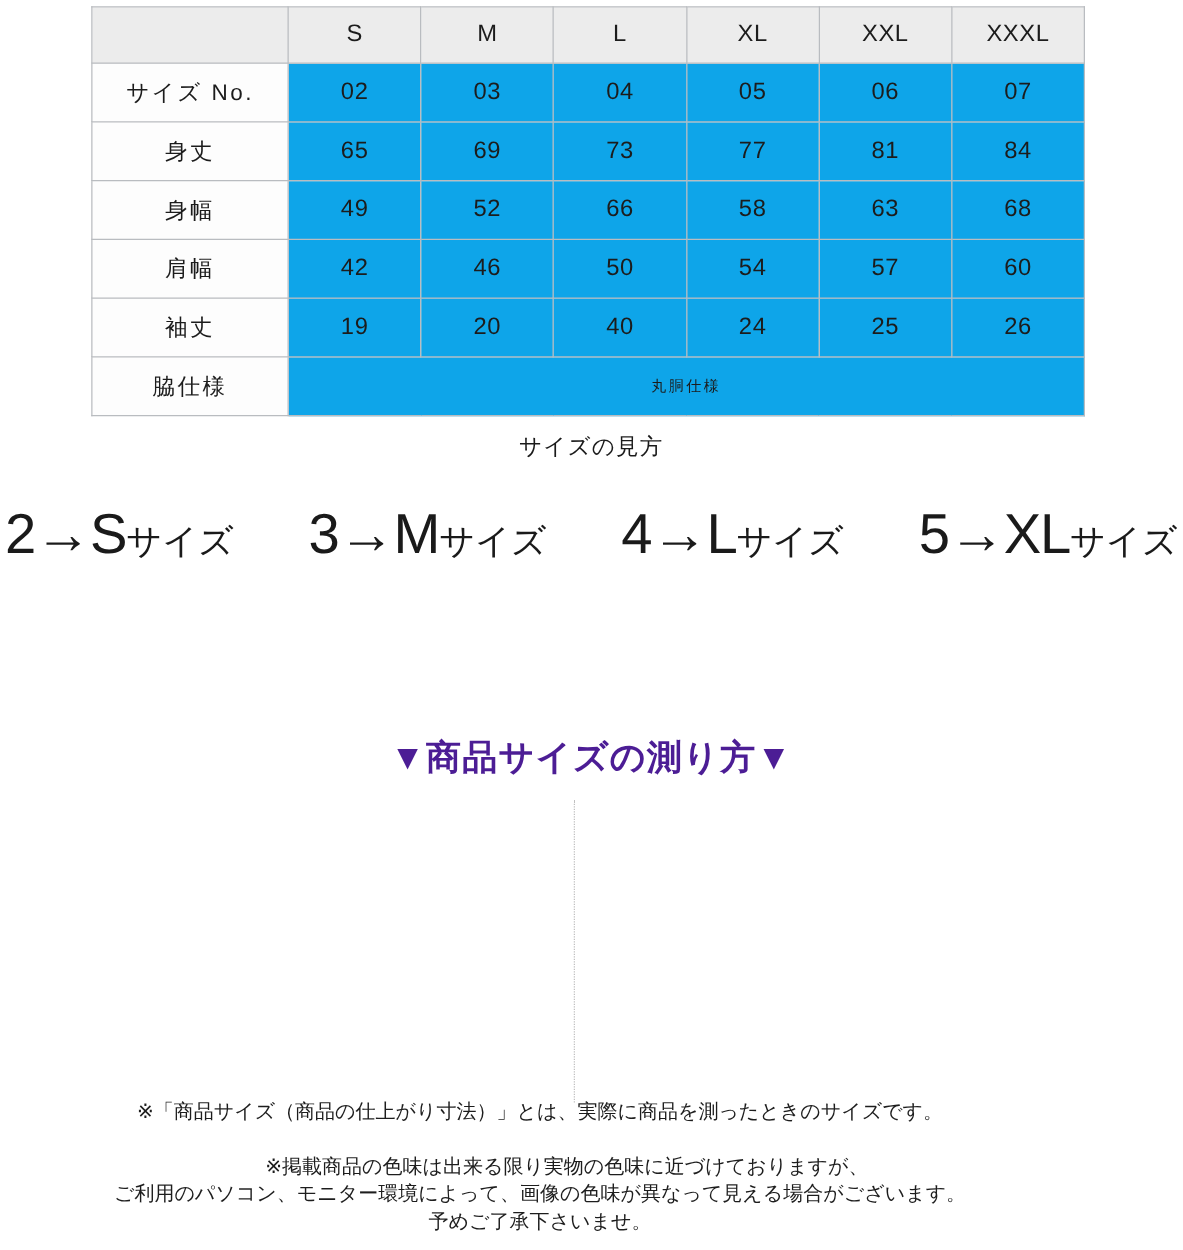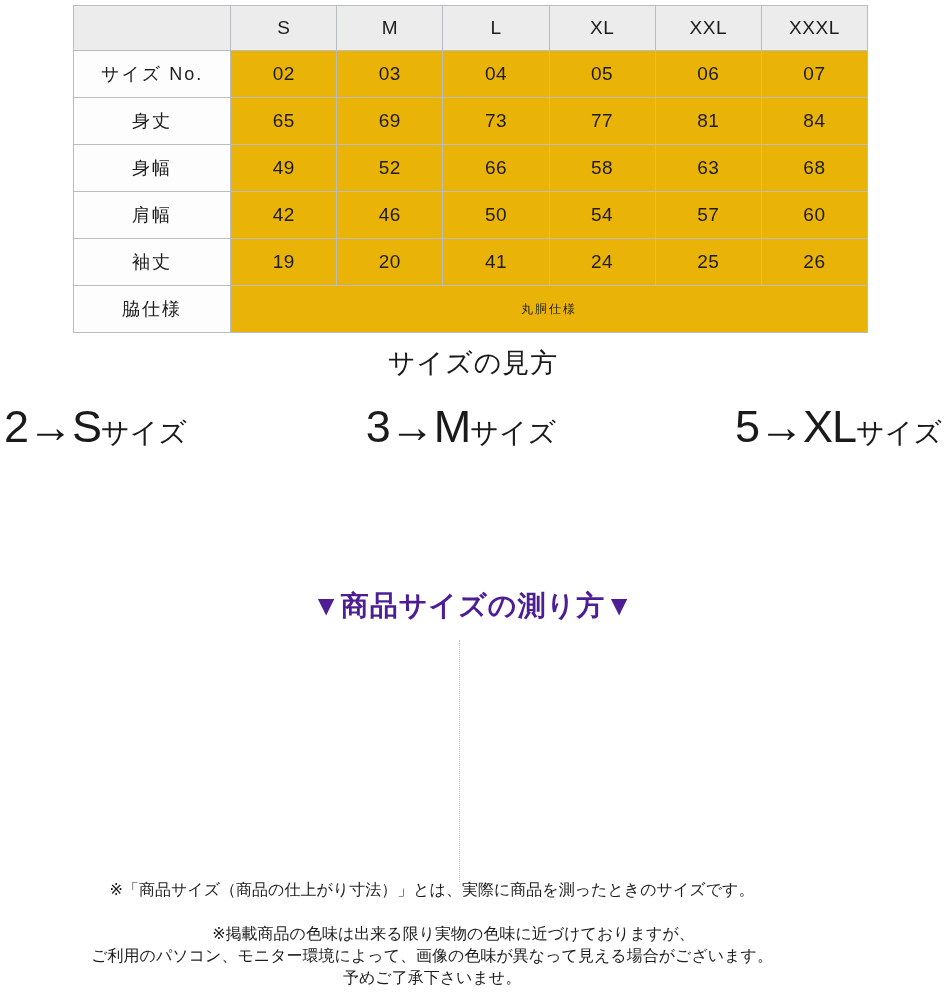--- a/index.html
+++ b/index.html
@@ -29,21 +29,21 @@
     width: 795px;
     table-layout: fixed;
   }
   table.size-table td, table.size-table th {
     border: 1px solid #b9bcc0;
     text-align: center;
     vertical-align: middle;
     font-weight: normal;
     font-size: 19px;
     color: #1c1c1c;
-    background: #eab308;
+    background: #0ea5e9;
     height: 44px;
     letter-spacing: 0.5px;
   }
   table.size-table thead th {
     background: #ececec;
     height: 42px;
     font-size: 19px;
   }
   table.size-table thead th.corner {
     background: #ececec;
@@ -61,21 +61,21 @@
   col.c-label { width: 157px; }
   col.c-val   { width: 106px; }
 
   
   .howto-title {
     position: absolute;
     top: 345px;
     left: 0;
     width: 946px;
     text-align: center;
-    font-size: 27px;
+    font-size: 18px;
     color: #1a1a1a;
     letter-spacing: 1px;
   }
   .size-map-row {
     position: absolute;
     top: 404px;
     left: 0;
     width: 946px;
     display: flex;
     justify-content: space-between;
@@ -203,41 +203,44 @@
         <td>46</td>
         <td>50</td>
         <td>54</td>
         <td>57</td>
         <td>60</td>
       </tr>
       <tr>
         <td class="rowhead">袖丈</td>
         <td>19</td>
         <td>20</td>
-        <td>41</td>
+        <td>40</td>
         <td>24</td>
         <td>25</td>
         <td>26</td>
       </tr>
       <tr>
         <td class="rowhead">脇仕様</td>
         <td class="merged" colspan="6">丸胴仕様</td>
       </tr>
     </tbody>
   </table>
 </div>
 
 <div class="howto-title">サイズの見方</div>
 
 <div class="size-map-row">
   <div class="size-map-item">
     <span class="big">2→S</span><span class="small">サイズ</span>
   </div>
   <div class="size-map-item">
     <span class="big">3→M</span><span class="small">サイズ</span>
+  </div>
+  <div class="size-map-item">
+    <span class="big">4→L</span><span class="small">サイズ</span>
   </div>
   <div class="size-map-item">
     <span class="big">5→XL</span><span class="small">サイズ</span>
   </div>
 </div>
 
 <div class="measure-heading">▼商品サイズの測り方▼</div>
 
 <div class="diagram-area">
 

